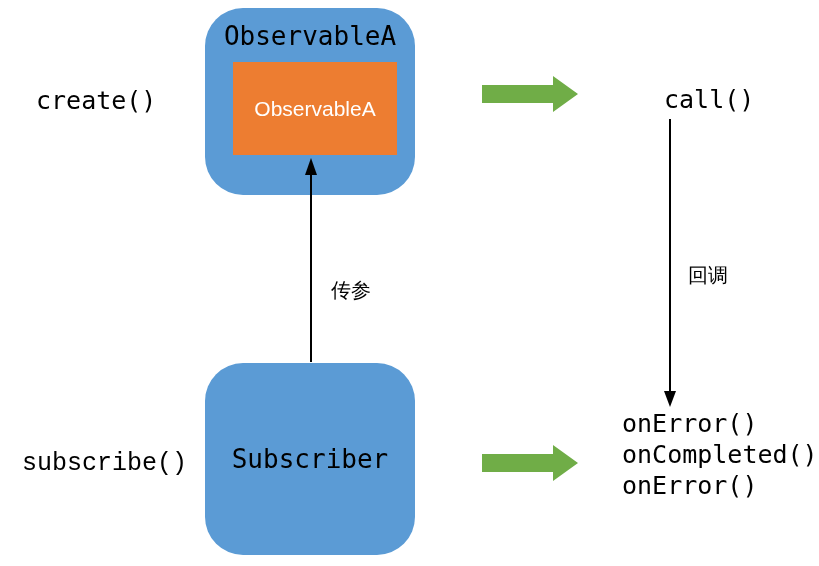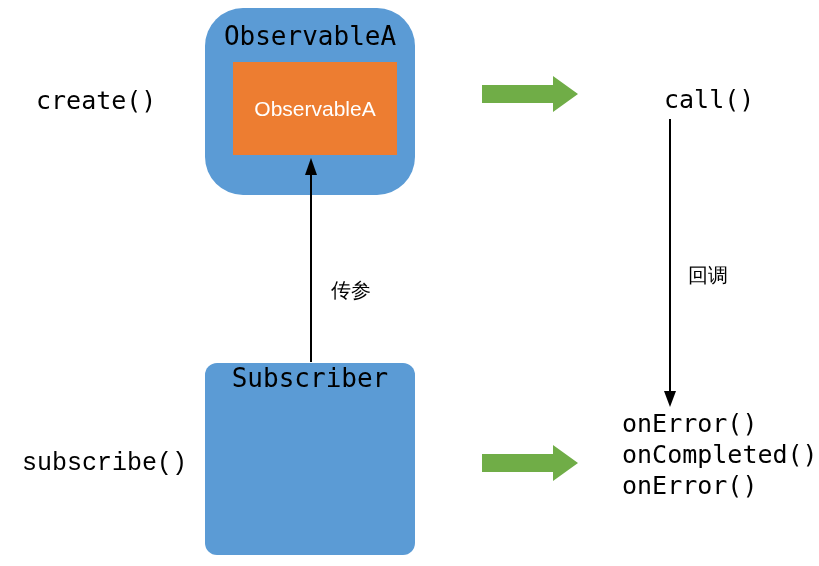--- a/index.html
+++ b/index.html
@@ -41,21 +41,21 @@
     font-family:"DejaVu Sans Mono","Liberation Mono",monospace;
   }
   .observable{
     left:205px; top:8px;
     width:210px; height:187px;
     padding-top:13px;
   }
   .subscriber{
     left:205px; top:363px;
     width:210px; height:192px;
-    display:flex; align-items:flex-start; justify-content:center;border-radius:12px;
+    display:flex; align-items:center; justify-content:center;
   }
   .inner-box{
     position:absolute;
     left:28px; top:54px;
     width:164px; height:93px;
     background:var(--orange);
     display:flex; align-items:center; justify-content:center;
     color:#ffffff;
     font-family:"Liberation Sans","DejaVu Sans",sans-serif;
     font-size:21px;

